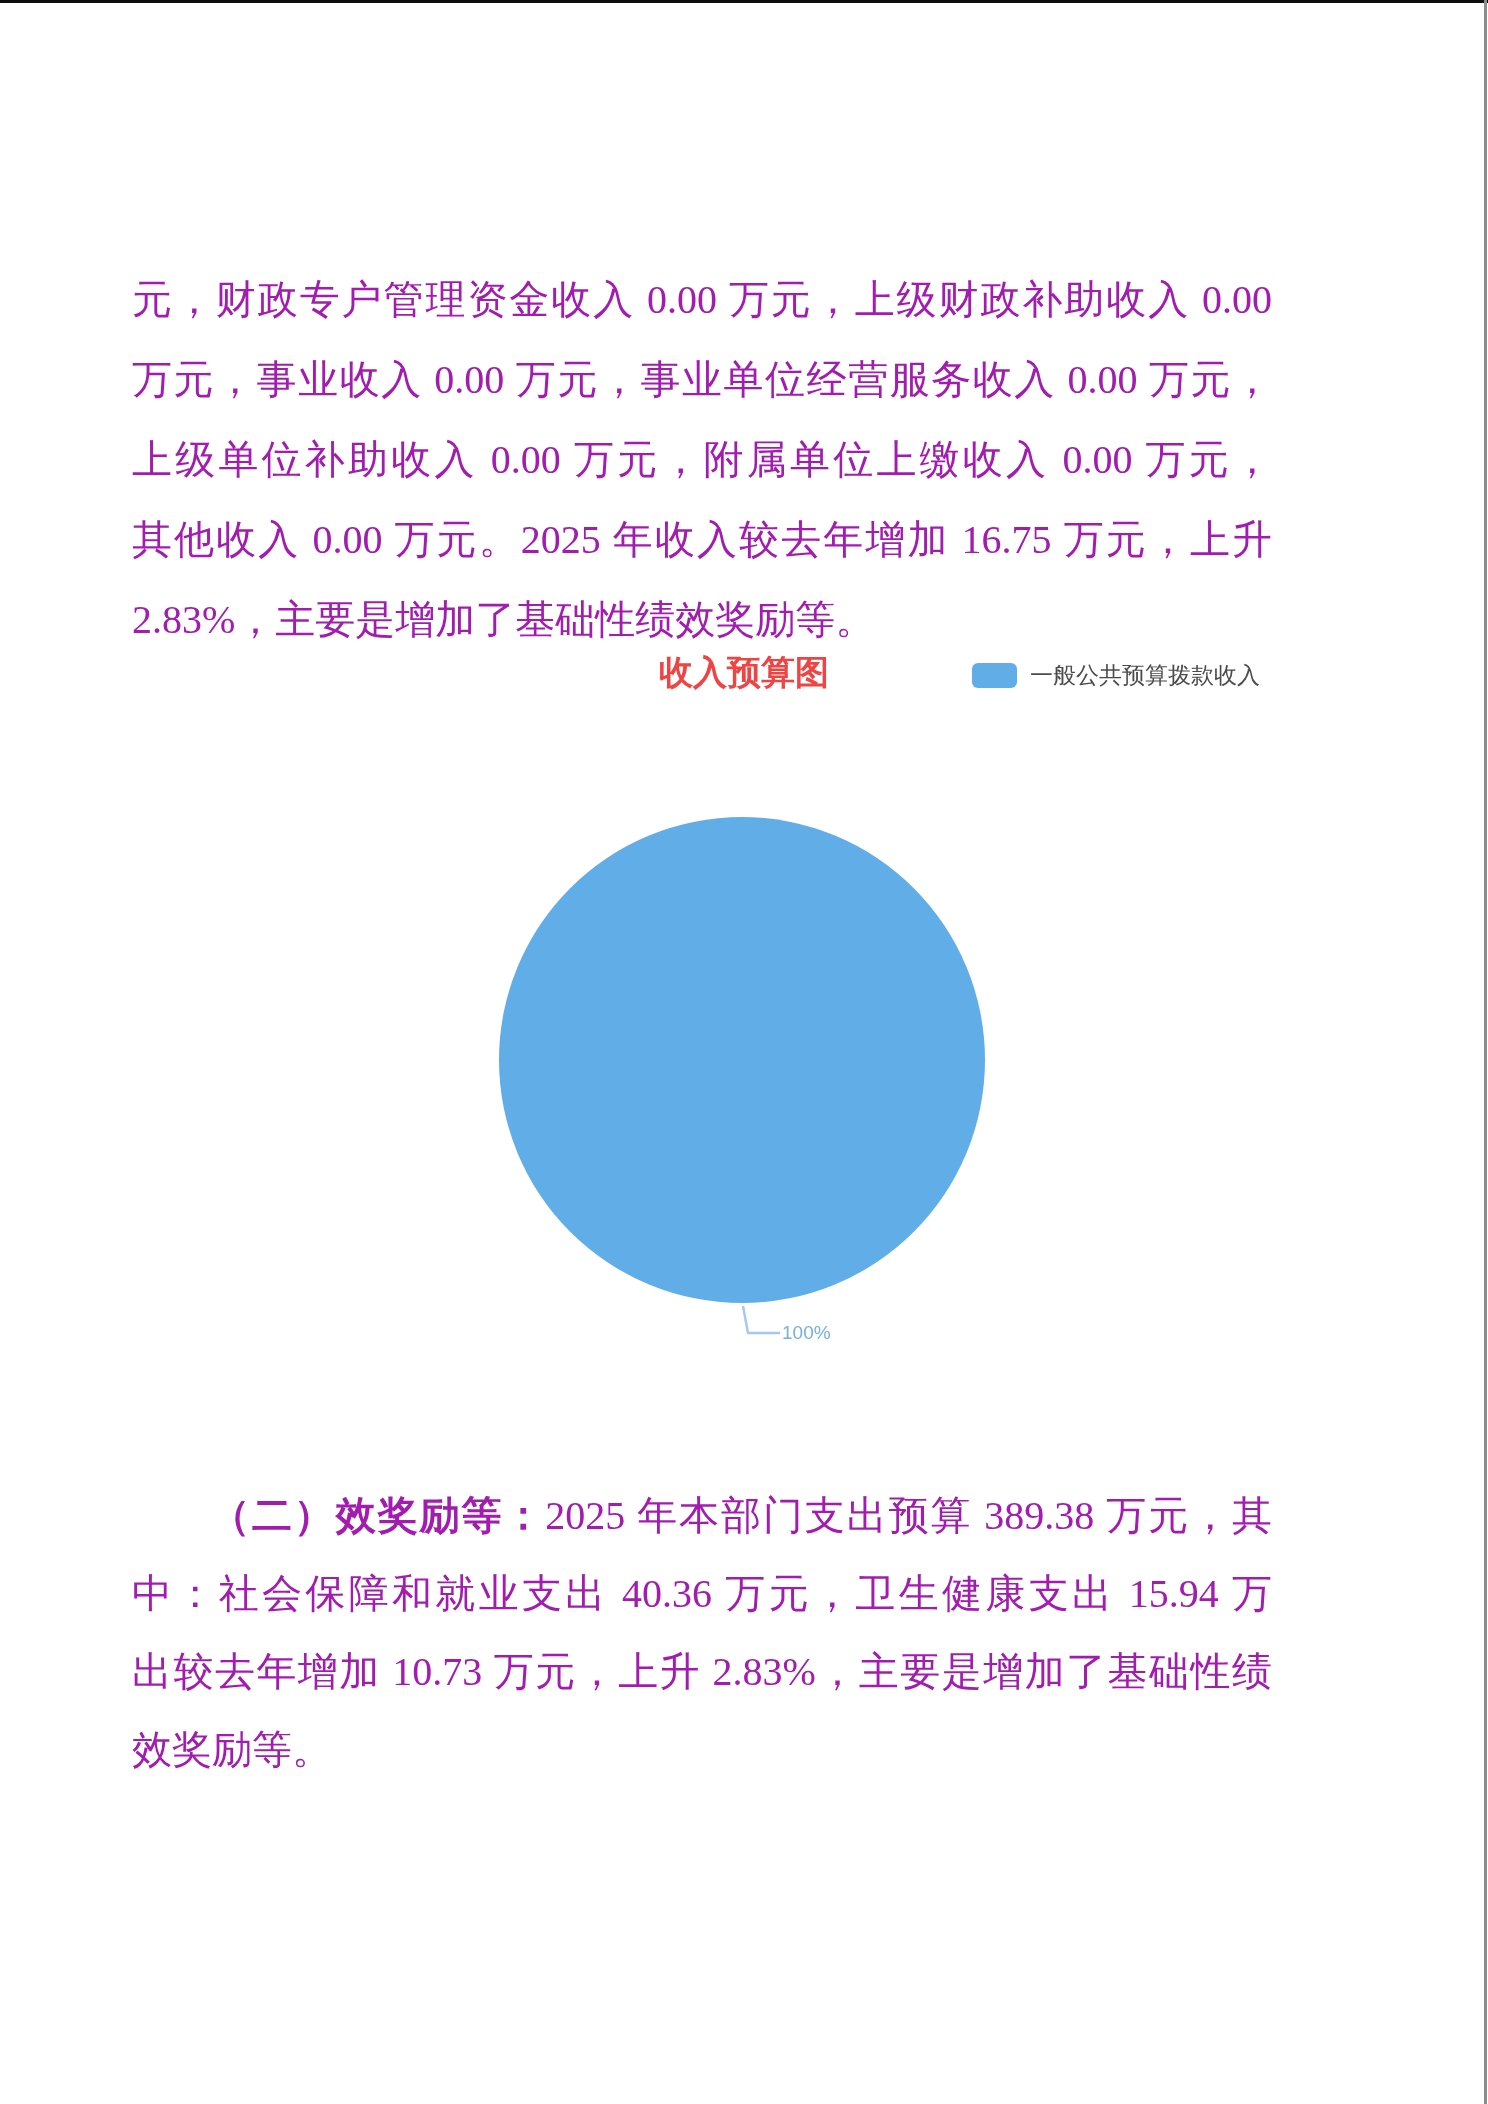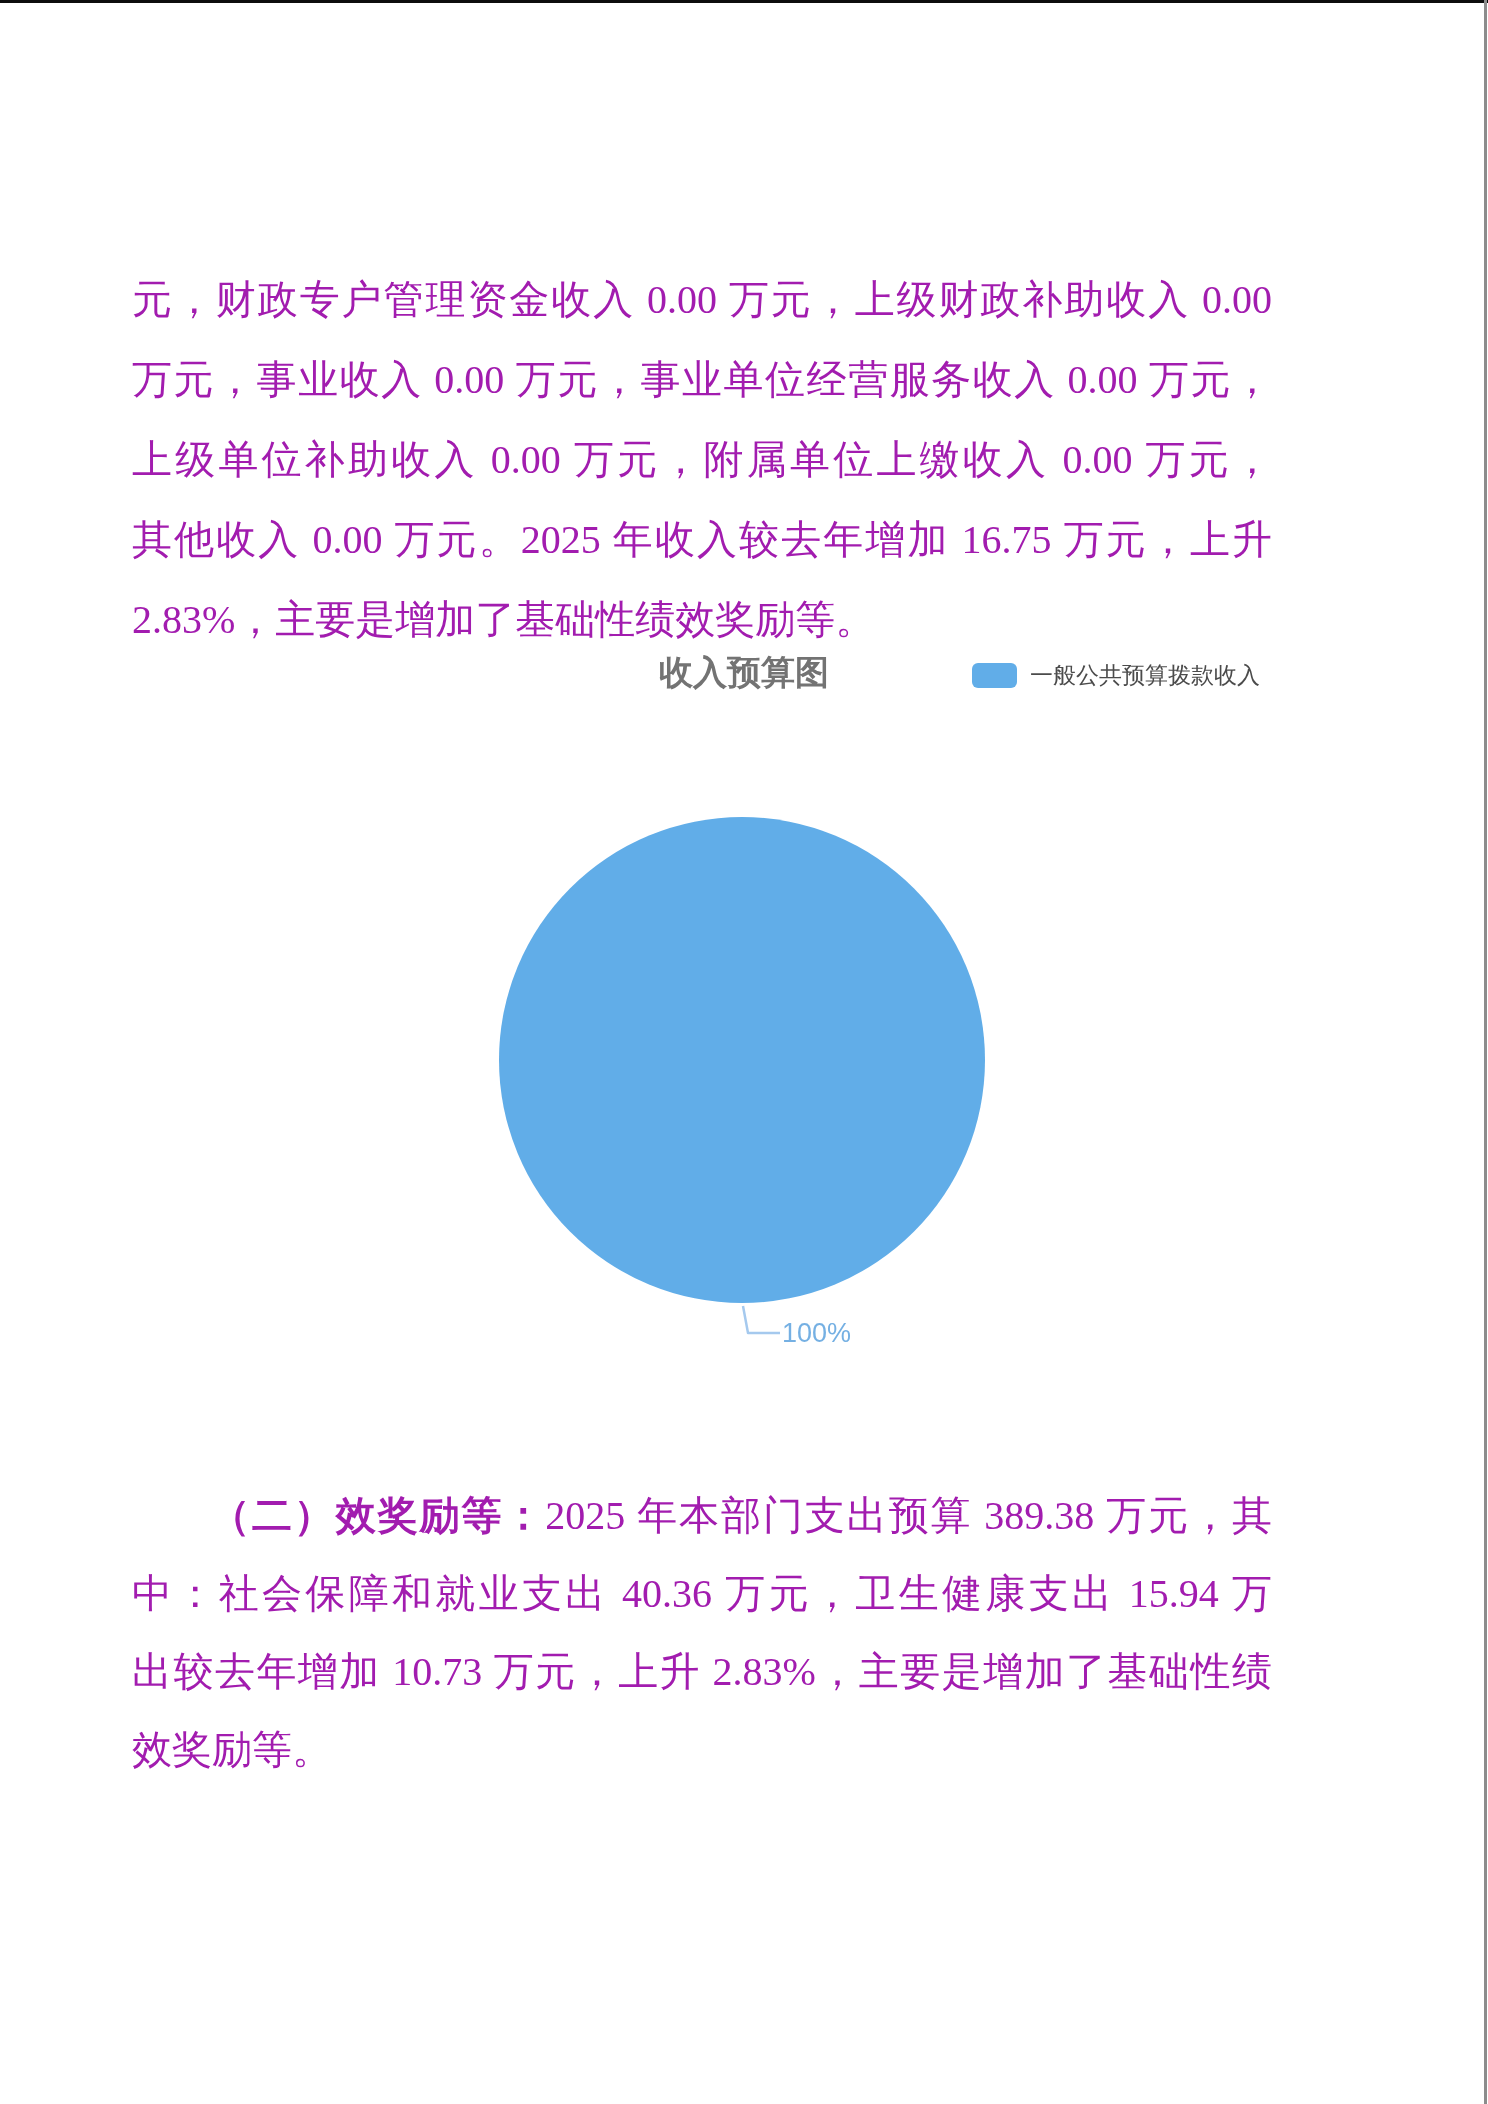--- a/index.html
+++ b/index.html
@@ -57,38 +57,38 @@
   .pie-circle{
     position:absolute;left:499px;top:817px;
     width:486px;height:486px;border-radius:50%;
   }
   .pie-leader{
     position:absolute;left:740px;top:1305px;
   }
   .pie-label{
     position:absolute;left:782px;top:1318px;
     font-family:"Liberation Sans","DejaVu Sans",sans-serif;
-    font-size:27px;line-height:30px;
+    font-size:19px;line-height:30px;
   }
 </style>
 </head>
 <body style="background: rgb(255, 255, 255);">
 
 <div class="edge-top" style="background: rgb(13, 13, 13);"></div>
 <div class="edge-right" style="background: rgb(140, 140, 140);"></div>
 
 <div class="para" id="para-income" style="top:260px;">
   <div class="para-line">元，财政专户管理资金收入 0.00 万元，上级财政补助收入 0.00</div>
   <div class="para-line">万元，事业收入 0.00 万元，事业单位经营服务收入 0.00 万元，</div>
   <div class="para-line">上级单位补助收入 0.00 万元，附属单位上缴收入 0.00 万元，</div>
   <div class="para-line">其他收入 0.00 万元。2025 年收入较去年增加 16.75 万元，上升</div>
   <div class="para-line last">2.83%，主要是增加了基础性绩效奖励等。</div>
 </div>
 
-<div class="chart-title" id="chart-title" style="color: #737373;">收入预算图</div>
+<div class="chart-title" id="chart-title" style="color: #ef4444;">收入预算图</div>
 <div class="legend">
   <span class="legend-swatch" id="legend-swatch" style="background: rgb(97, 173, 232);"></span>
   <span class="legend-label" id="legend-label" style="color: rgb(75, 75, 75);">一般公共预算拨款收入</span>
 </div>
 
 <div class="pie-circle" id="pie-circle" style="background: rgb(97, 173, 232);"></div>
 <svg class="pie-leader" width="42" height="32" viewBox="0 0 42 32">
   <polyline id="leader-polyline" points="3,1 8,28 40,28" fill="none" stroke-width="2.5" stroke-linejoin="round" stroke="#a5c9ee"></polyline>
 </svg>
 <div class="pie-label" id="pie-label" style="color: rgb(117, 176, 227);">100%</div>

